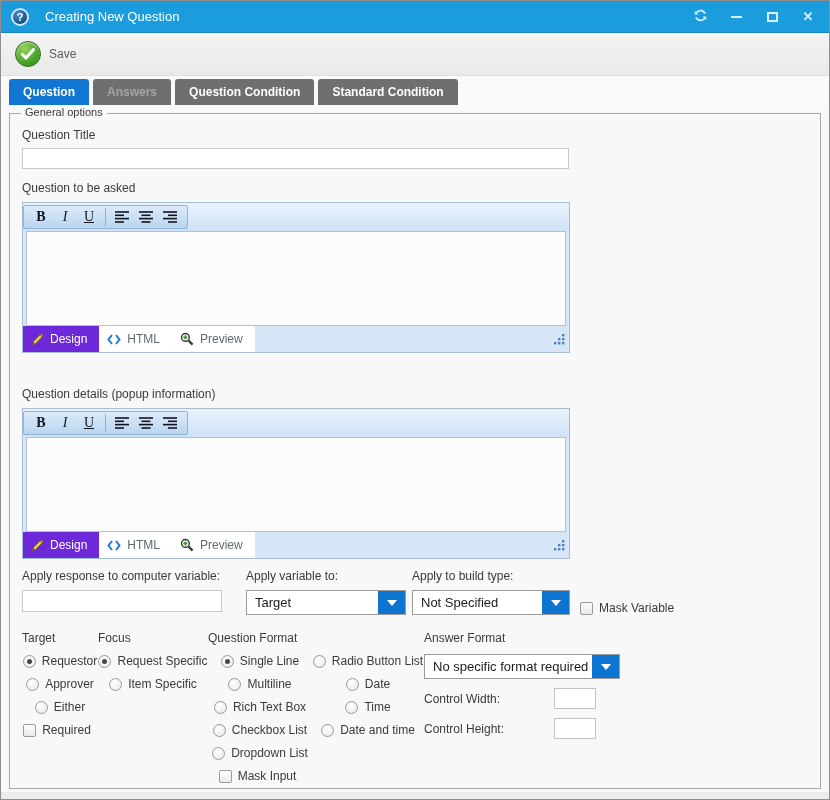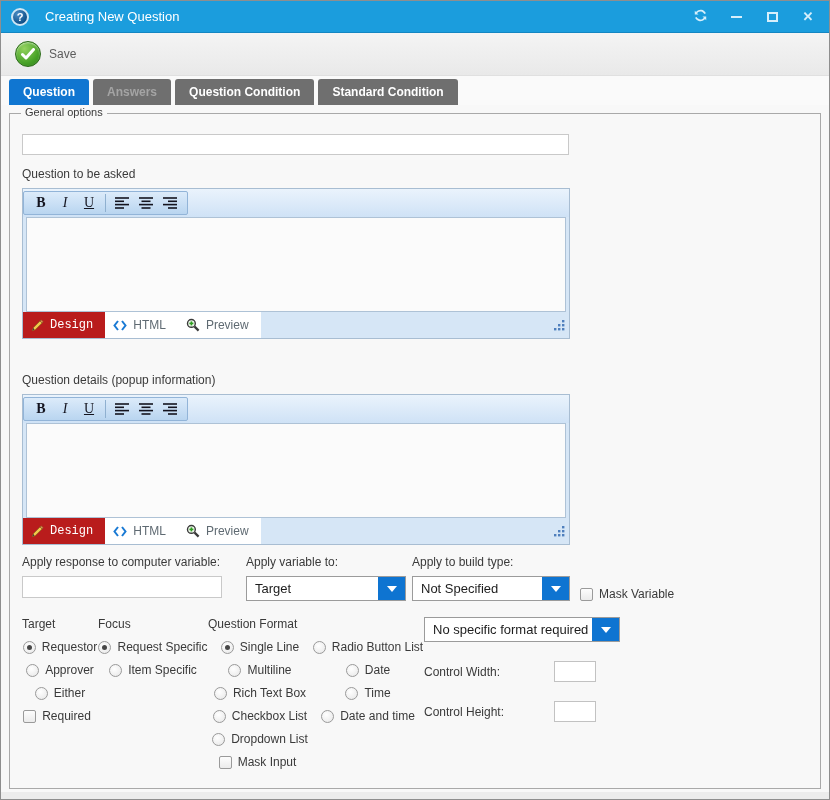--- a/index.html
+++ b/index.html
@@ -68,21 +68,21 @@
   .fmt-b { font-weight:bold; font-size:14px; }
   .fmt-i { font-style:italic; font-size:14px; }
   .fmt-u { text-decoration:underline; font-size:14px; }
   .strip-sep { width:1px; height:18px; background:#8fb0d0; margin:0 3px; }
 
   .editor-body { height:95px; background:#fbfbfb; border:1px solid #aec2d6;
                  margin:0 3px; cursor:text; }
   .editor-status { height:26px; background:#d6e6f6; display:flex; align-items:center; position:relative; }
   .mode-tab { height:26px; padding:0 12px 0 8px; display:flex; align-items:center; gap:6px;
               background:#fff; color:#5f6a72; font-size:12px; cursor:pointer; }
-  .mode-tab.active { background:#b91c1c; color:#fff;font-family:Liberation Mono, monospace; }
+  .mode-tab.active { background:#6d28d9; color:#fff; }
   .resize-grip { position:absolute; right:4px; bottom:4px; }
 
   
   .var-row { display:flex; margin-top:10px; align-items:flex-start; }
   .var-col { display:flex; flex-direction:column; }
   .var-input { width:200px; height:22px; border:1px solid #c9c9c9; background:#fff;
                margin-top:7px; padding:0 6px; font-family:inherit; font-size:12px; outline:none; }
   .dropdown { display:flex; margin-top:7px; height:25px; border:1px solid #9b9b9b;
               background:#fff; cursor:pointer; }
   .dropdown .dd-text { flex:1; display:flex; align-items:center; padding:0 8px;
@@ -107,21 +107,21 @@
   .col-target { width:76px; }
   .col-focus { width:110px; }
   .col-qf { width:216px; }
   .qf-cols { display:flex; }
   .qf-col1 { width:104px; }
   .qf-col2 { width:112px; }
   .col-af { flex:1; }
   .stack > * { margin-bottom:9px;justify-content:center; }
   .af-dropdown { width:196px; margin-top:0; }
   .af-dropdown .dd-text { font-size:13px; }
-  .af-row { display:flex; align-items:center; margin-top:19px; }
+  .af-row { display:flex; align-items:center; margin-top:9px; }
   .af-row .field-label { width:130px; }
   .small-input { width:42px; height:21px; border:1px solid #c2c2c2; background:#fff;
                  padding:0 4px; font-family:inherit; font-size:12px; outline:none; }
   .mask-var { margin-left:10px; margin-top:32px; }
   .mask-input-row { margin-top:4px; margin-left:-5px; }
   .required-row { margin-left:-6px; }
 </style>
 </head>
 <body>
 
@@ -167,20 +167,21 @@
     <div class="tab disabled">Answers</div>
     <div class="tab">Question Condition</div>
     <div class="tab">Standard Condition</div>
   </div>
 
   <div class="content">
     <div class="groupbox">
       <span class="groupbox-legend">General options</span>
 
       
+      <label class="field-label">Question Title</label>
       <input class="text-input" type="text" value="" style="">
 
       
       <label class="field-label" style="margin-top:12px;">Question to be asked</label>
 
       <div class="editor">
         <div class="editor-toolbar">
           <div class="btn-strip">
             <span class="fmt-btn fmt-b">B</span>
             <span class="fmt-btn fmt-i">I</span>
@@ -455,20 +456,21 @@
               </div>
               <div class="radio-row">
                 <span class="radio"></span>
                 <span>Date and time</span>
               </div>
             </div>
           </div>
         </div>
 
         <div class="col-af">
+          <div class="opt-header">Answer Format</div>
           <div class="dropdown af-dropdown">
             <span class="dd-text">No specific format required</span>
             <span class="dd-btn">
               <span class="dd-arrow"></span>
             </span>
           </div>
           <div class="af-row">
             <label class="field-label">Control Width:</label>
             <input class="small-input" type="text" value="" style="">
           </div>

